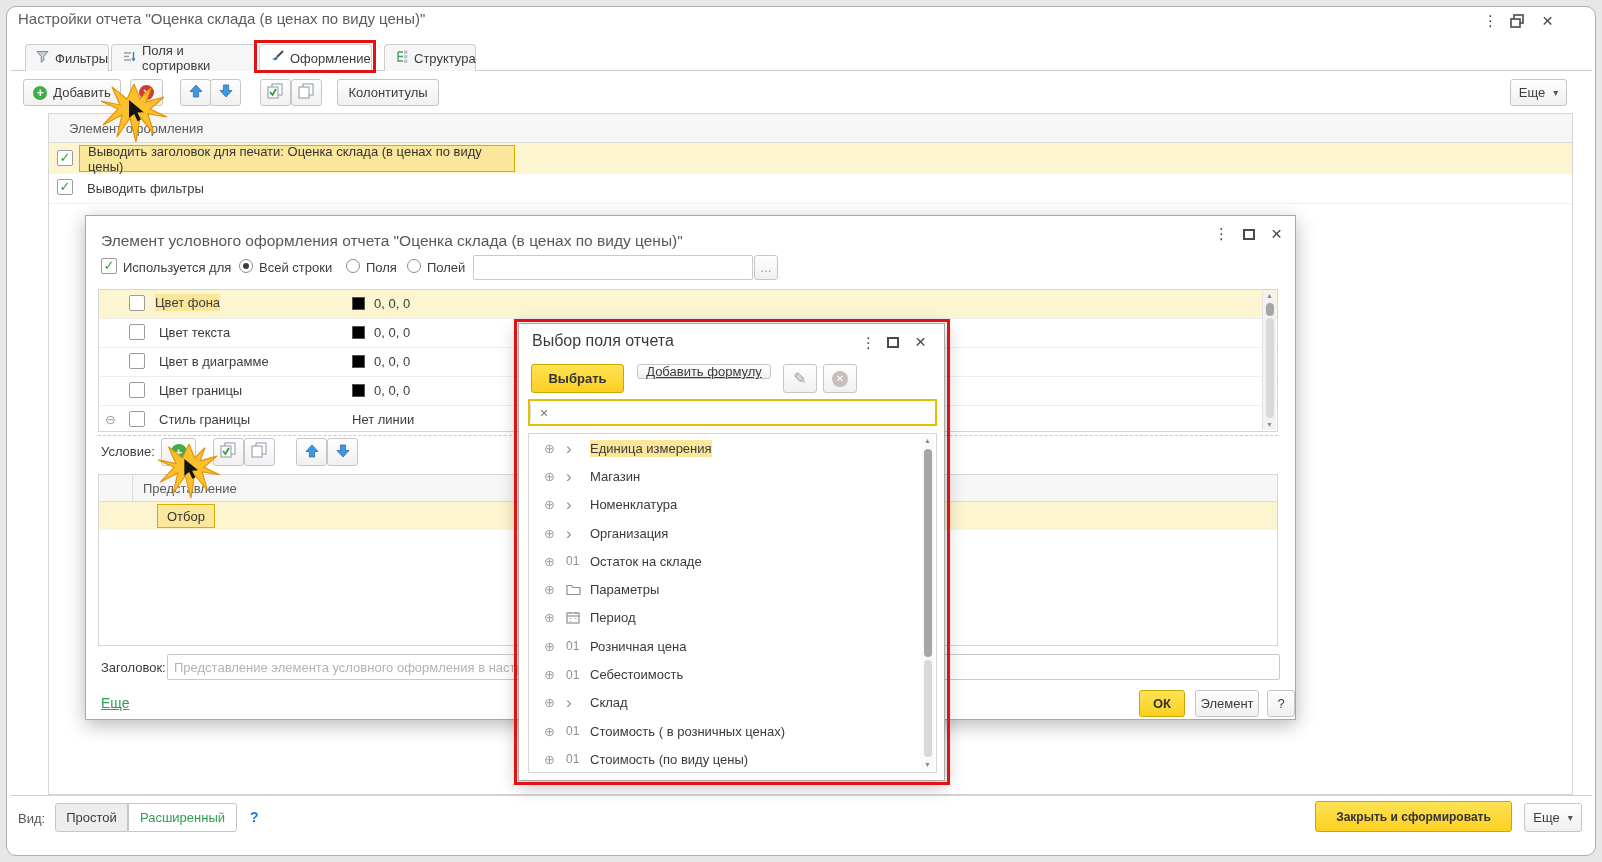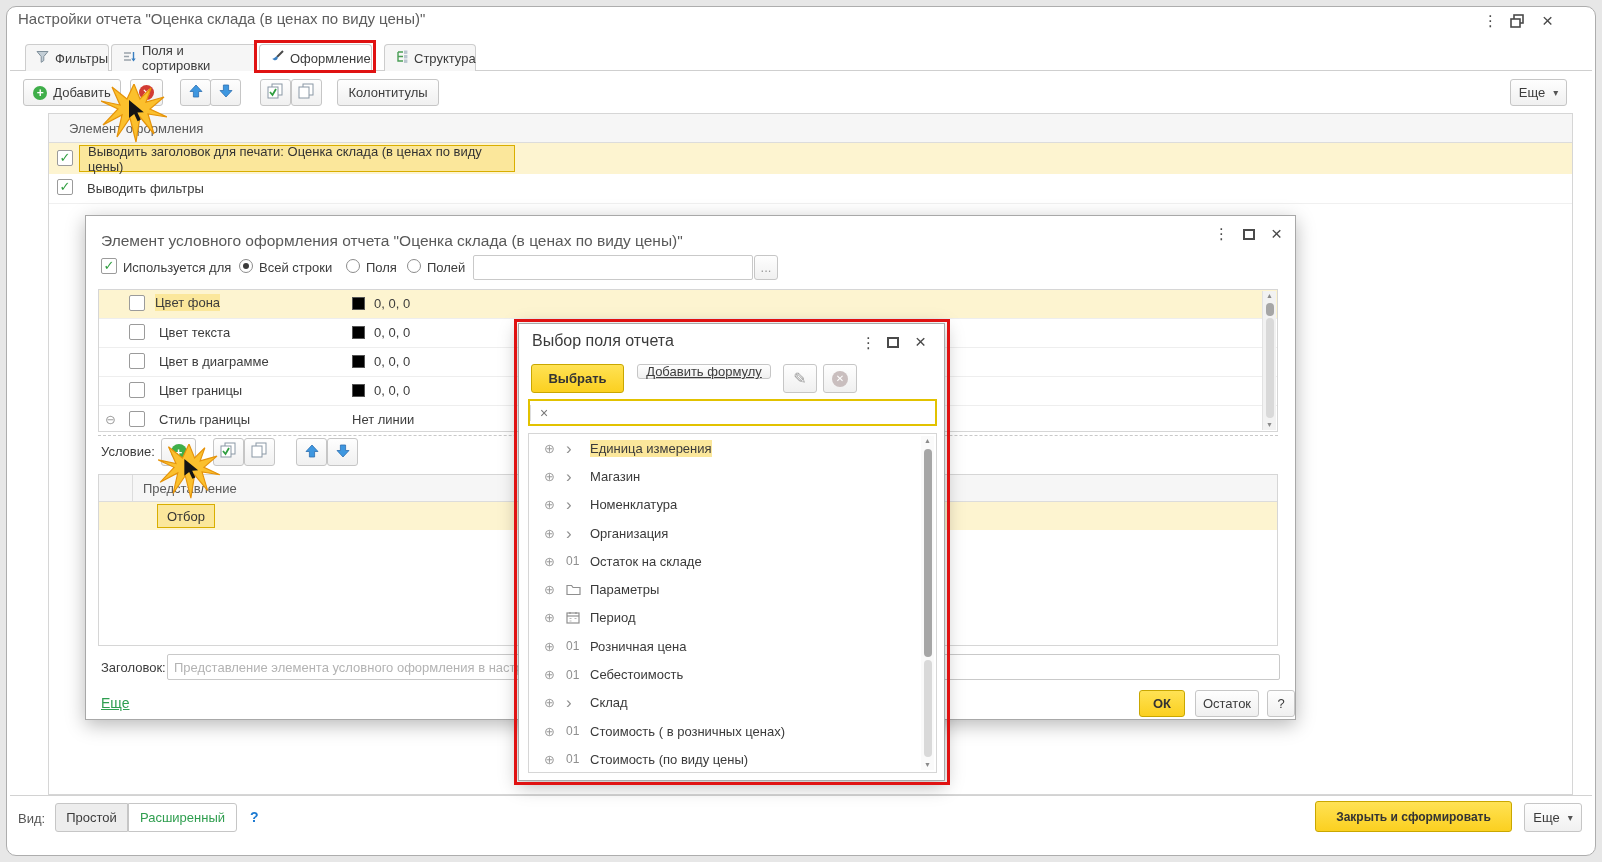--- a/index.html
+++ b/index.html
@@ -264,21 +264,21 @@
 
     <span class="txt13 abs" style="left:15px;top:444px;">Заголовок:</span>
     <input class="input abs" style="left: 81px; top: 438px; width: 1113px; height: 26px;" placeholder="Представление элемента условного оформления в настрой">
 
     <a class="abs link" style="left:15px;top:479px;">Еще</a>
 
     <div class="abs btn btn-yellow" style="left:1053px;top:474px;width:46px;height:27px;">
       <span>ОК</span>
     </div>
     <div class="abs btn" style="left:1109px;top:474px;width:64px;height:27px;">
-      <span>Остаток</span>
+      <span>Элемент</span>
     </div>
     <div class="abs btn" style="left:1181px;top:474px;width:28px;height:27px;">
       <span>?</span>
     </div>
   </div>
 
   <div class="abs dialog" style="left:518px;top:323px;width:427px;height:458px;z-index:10;">
     <div class="abs" style="left:13px;top:8px;font-size:16px;color:#3b3b3b;">Выбор поля отчета</div>
     <div class="abs kebab" style="left:342px;top:11px;">⋮</div>
     <div class="abs maxsq" style="left:368px;top:13px;"></div>

